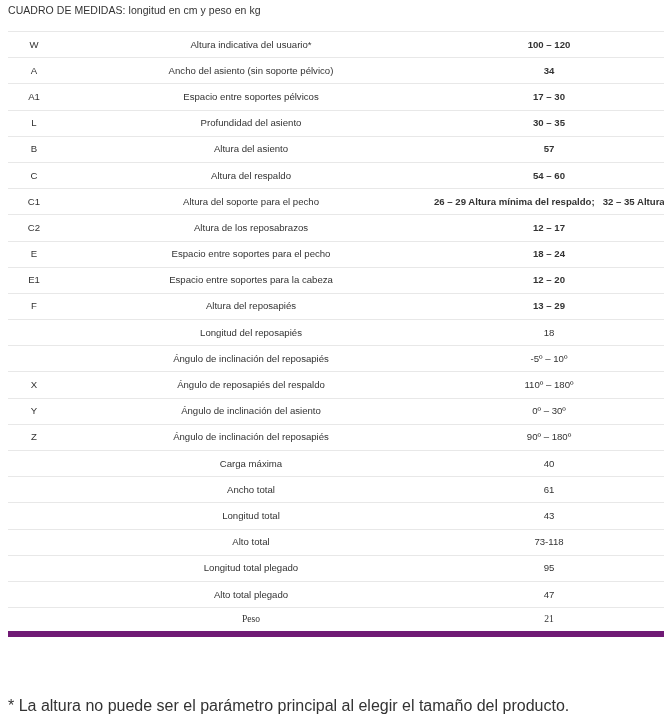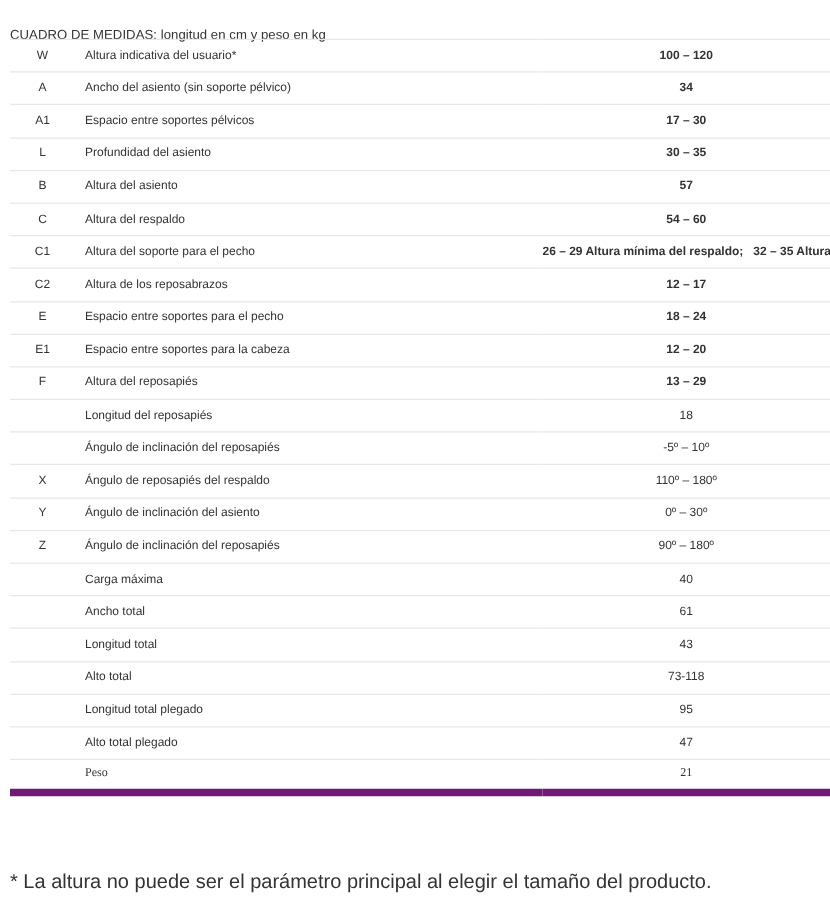--- a/index.html
+++ b/index.html
@@ -17,21 +17,21 @@
   }
   .page {
     position: relative;
     width: 664px;
     height: 719px;
     box-sizing: border-box;
   }
   .caption {
     position: absolute;
     left: 8px;
-    top: 21px;
+    top: 3px;
     font-size: 10.5px;
     line-height: 14px;
     color: #333333;
     letter-spacing: 0.05px;
     white-space: nowrap;
   }
   .measures-table {
     position: absolute;
     left: 8px;
     top: 31px;
@@ -55,21 +55,21 @@
   .measures-table tr:last-child td {
     border-bottom: 6px solid #701a75;
     font-family: Liberation Serif, serif;
   }
   .col-code {
     width: 52px;
     text-align: center;
   }
   .col-label {
     width: 366px;
-    text-align: left;
+    text-align: center;
     padding-left: 8px !important;
   }
   .col-value {
     width: 230px;
     text-align: center;
   }
   .col-value.bold {
     font-weight: bold;
   }
   .footnote {

